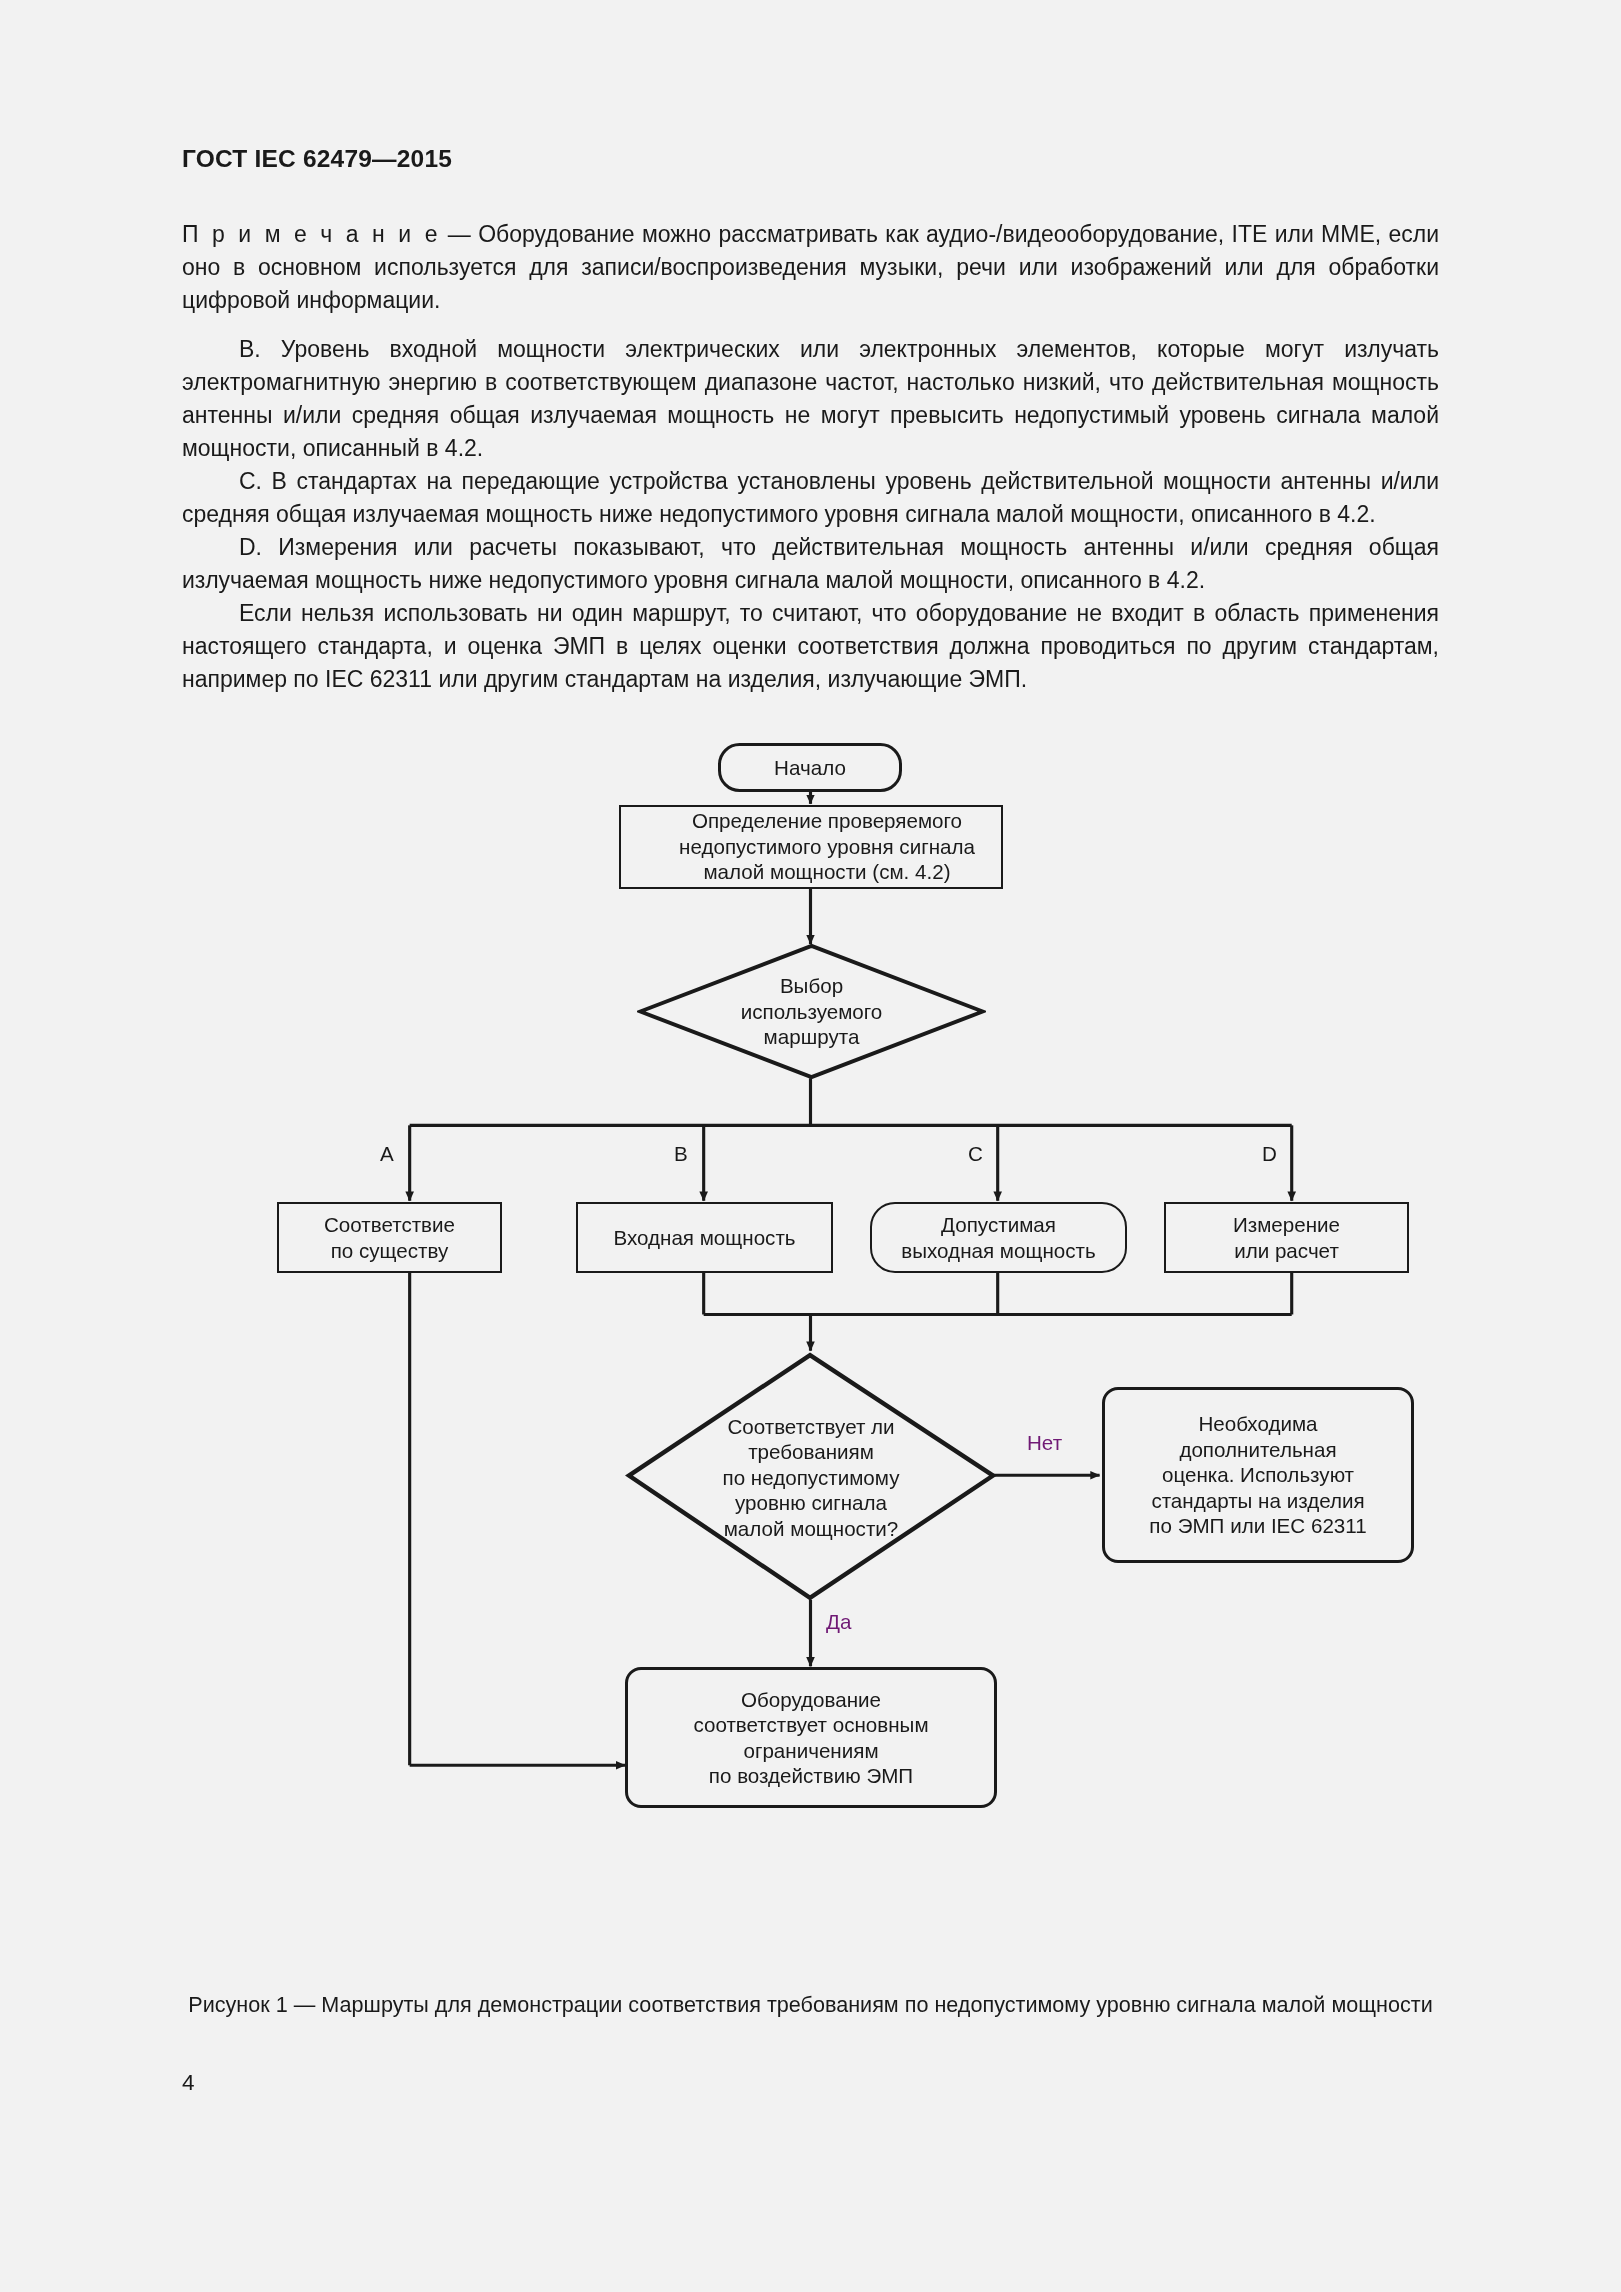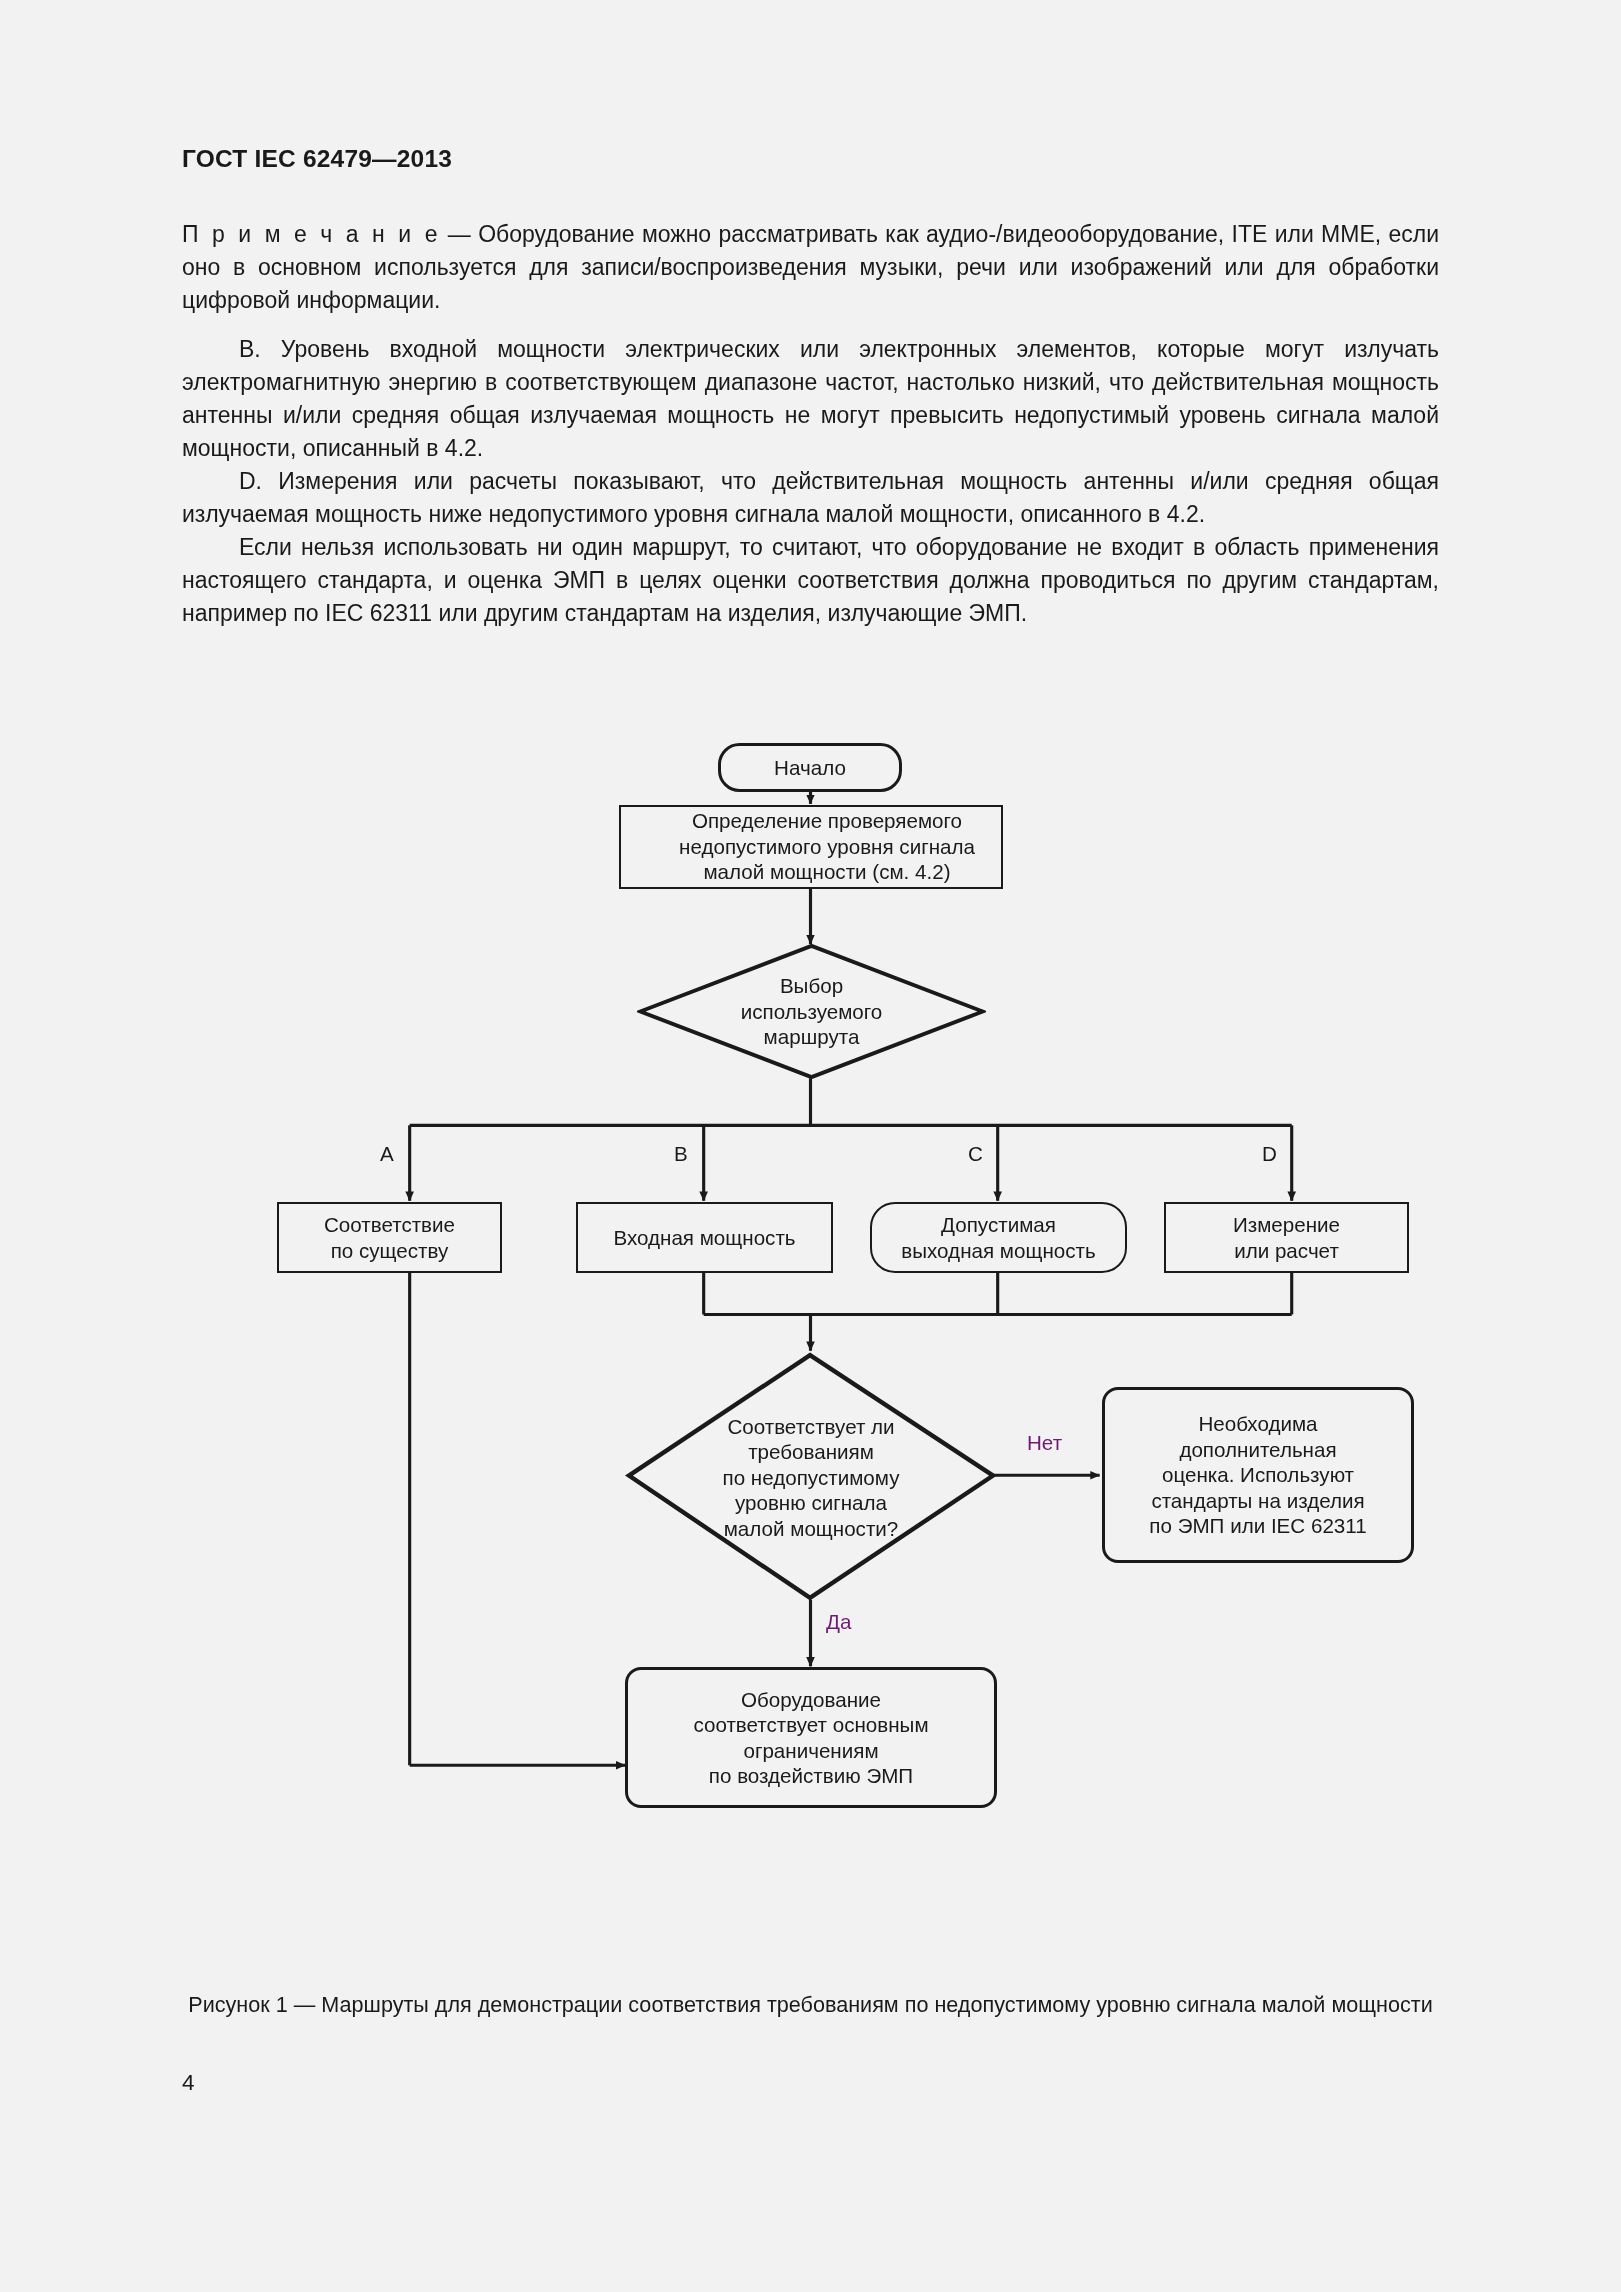--- a/index.html
+++ b/index.html
@@ -65,26 +65,27 @@
   .pageno{
     position:absolute;left:182px;top:2070px;
     font-size:22.5px;
   }
 </style>
 </head>
 <body>
 
 <div class="page">
 
-  <div class="hdr">ГОСТ IEC 62479—2013</div>
+  <div class="hdr">ГОСТ IEC 62479—2015</div>
 
   <div class="body-text">
     <p><span class="sp">П р и м е ч а н и е</span><span>  —  Оборудование можно  рассматривать как  аудио-/видеооборудование,  ITE  или  MME, если оно в основном используется для записи/воспроизведения музыки, речи или изображений или для обработки цифровой информации.</span></p>
     <div class="gap"></div>
     <p class="p-indent">B.  Уровень  входной  мощности  электрических  или  электронных  элементов,  которые  могут  излучать электромагнитную энергию в соответствующем диапазоне частот, настолько низкий, что действительная мощность антенны и/или средняя общая излучаемая мощность не могут превысить недопустимый уровень сигнала малой мощности, описанный в 4.2.</p>
+    <p class="p-indent">C.  В стандартах на передающие устройства установлены уровень действительной мощности антенны и/или средняя общая излучаемая мощность ниже недопустимого уровня сигнала малой мощности, описанного в 4.2.</p>
     <p class="p-indent">D.  Измерения  или  расчеты  показывают,  что  действительная  мощность  антенны  и/или  средняя общая излучаемая мощность ниже недопустимого уровня сигнала малой мощности, описанного в 4.2.</p>
     <p class="p-indent">Если нельзя использовать ни один маршрут, то считают, что оборудование не входит в область применения настоящего стандарта, и оценка ЭМП в целях оценки соответствия должна проводиться по другим стандартам, например по IEC 62311 или другим стандартам на изделия, излучающие ЭМП.</p>
   </div>
 
   <div class="flow">
 
     <svg width="1621" height="1206" viewBox="0 0 1654 1230">
       <defs>
         <marker id="ah" markerWidth="12" markerHeight="12" refX="9.5" refY="5" orient="auto" markerUnits="userSpaceOnUse">
           <path d="M0,0.6 L10,5 L0,9.4 z" fill="#1a1a1a"></path>

